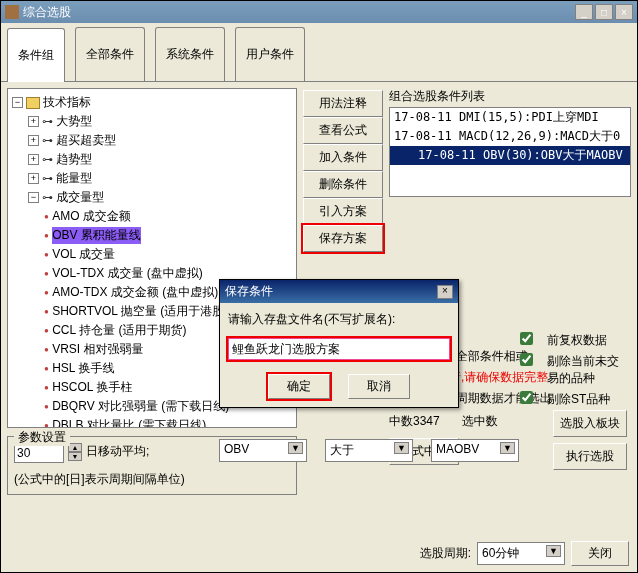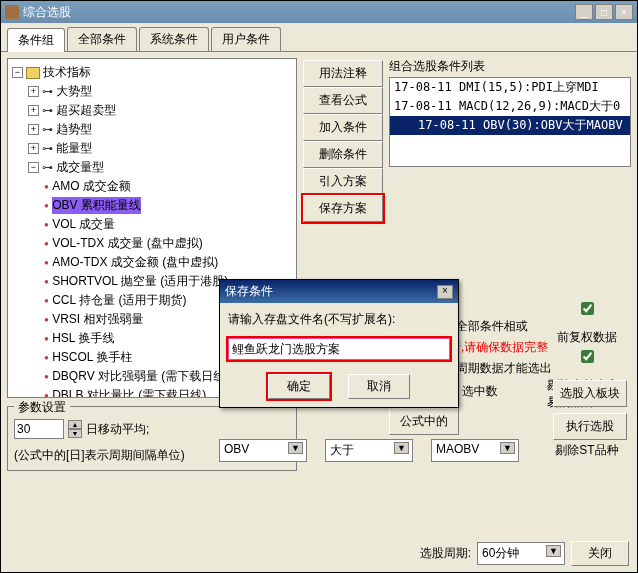--- a/index.html
+++ b/index.html
@@ -3,56 +3,56 @@
 <meta charset="utf-8">
 <style>
 * { box-sizing: border-box; margin: 0; padding: 0; font-family: "SimSun", "Microsoft YaHei", sans-serif; font-size: 12px; }
 body { background: #ece9d8; width: 638px; height: 573px; overflow: hidden; position: relative; border: 1px solid #000; }
 .titlebar { background: linear-gradient(#7b9ebd, #6b8eb0); height: 22px; display: flex; align-items: center; padding: 0 4px; color: #fff; }
 .titlebar-icon { width: 14px; height: 14px; background: #a07040; margin-right: 4px; }
 .titlebar-title { flex: 1; }
 .win-btns { display: flex; gap: 2px; }
 .win-btn { width: 18px; height: 16px; background: #d4d0c8; border: 1px solid #808080; display: flex; align-items: center; justify-content: center; font-size: 10px; cursor: default; }
 .tabs { display: flex; padding: 4px 6px 0 6px; border-bottom: 1px solid #808080; }
-.tab { padding: 3px 10px; background: #ece9d8; border: 1px solid #808080; border-bottom: none; margin-right: 2px; border-radius: 3px 3px 0 0; cursor: default; }
+.tab { padding: 18px 10px; background: #ece9d8; border: 1px solid #808080; border-bottom: none; margin-right: 10px; border-radius: 3px 3px 0 0; cursor: default; }
 .tab.active { background: #fff; position: relative; top: 1px; }
 .main { display: flex; padding: 6px; gap: 6px; }
 .left-col { width: 290px; }
 .tree-panel { background: #fff; border: 1px solid #808080; height: 340px; overflow: auto; padding: 4px; }
 .tree-node { display: flex; align-items: center; padding: 1px 0; white-space: nowrap; }
 .tree-toggle { width: 11px; height: 11px; border: 1px solid #808080; display: inline-flex; align-items: center; justify-content: center; font-size: 9px; margin-right: 3px; line-height: 1; cursor: default; }
 .tree-icon { width: 14px; height: 12px; margin-right: 3px; display: inline-block; }
 .folder-icon { background: #f0d060; border: 1px solid #a08030; }
 .link-icon { font-size: 11px; color: #333; }
 .bullet-icon { color: #c04040; font-size: 8px; }
 .indent-1 { padding-left: 16px; }
 .indent-2 { padding-left: 32px; }
 .tree-label.selected { background: #8b5cf6; }
 .param-group { margin-top: 8px; border: 1px solid #808080; padding: 6px; position: relative; }
 .param-title { position: absolute; top: -8px; left: 6px; background: #ece9d8; padding: 0 4px; }
-.param-row { display: flex; align-items: center; gap: 4px; margin-top: 6px; }
+.param-row { display: flex; align-items: flex-start; gap: 4px; }
 .param-input { width: 50px; border: 1px solid #808080; padding: 2px; background: #fff; }
 .spinner { width: 14px; display: flex; flex-direction: column; }
 .spin-btn { height: 9px; border: 1px solid #808080; background: #d4d0c8; font-size: 7px; line-height: 1; text-align: center; cursor: default; }
 .param-note { margin-top: 8px; }
 .mid-col { width: 80px; display: flex; flex-direction: column; padding-top: 2px; }
 .btn { background: #ece9d8; border: 1px solid #808080; border-top-color: #fff; border-left-color: #fff; padding: 4px 6px; text-align: center; cursor: default; }
 .btn.hl { outline: 2px solid #e00; }
 .right-col { flex: 1; position: relative; }
 .list-label { margin-bottom: 2px; }
 .list-panel { background: #fff; border: 1px solid #808080; height: 90px; overflow: auto; }
 .list-row { padding: 1px 4px; white-space: nowrap; font-family: "SimSun", monospace; }
 .list-row.sel { background: #0a246a; color: #ffffff; padding-left: 28px; }
 .radio-row { margin-top: 10px; display: flex; gap: 10px; align-items: center; }
 .warn { color: #e00; margin-top: 4px; }
 .note2 { margin-top: 4px; }
 .stats-row { margin-top: 6px; display: flex; gap: 22px; }
 .range-btn { margin-top: 8px; }
 .checks { position: absolute; right: 4px; top: 244px; display: flex; flex-direction: column; gap: 4px; }
-.check-row { display: flex; align-items: center; gap: 14px; flex-direction: column; }
+.check-row { display: flex; align-items: flex-start; gap: 14px; }
 .check-row input { accent-color: #3a7a3a; }
 .bottom-btns { position: absolute; right: 4px; top: 322px; display: flex; flex-direction: column; gap: 6px; }
 .cycle-row { position: absolute; bottom: 6px; right: 8px; display: flex; align-items: center; gap: 6px; }
 .select { background: #fff; border: 1px solid #808080; padding: 2px 20px 2px 4px; position: relative; min-width: 88px; }
 .select::after { content: "▼"; position: absolute; right: 3px; top: 2px; font-size: 9px; background: #d4d0c8; border: 1px solid #808080; padding: 0 2px; }
 .mid-selects { position: absolute; left: 218px; top: 438px; display: flex; flex-direction: row; gap: 18px; }
 .dialog { position: absolute; left: 218px; top: 278px; width: 240px; background: #ece9d8; border: 1px solid #000; box-shadow: 2px 2px 4px rgba(0,0,0,0.4); z-index: 10; }
 .dlg-title { background: linear-gradient(#0a246a, #3a6ea5); color: #fff; padding: 3px 5px; display: flex; align-items: center; }
 .dlg-title span { flex: 1; }
 .dlg-close { width: 16px; height: 14px; background: #d4d0c8; border: 1px solid #808080; color: #000; text-align: center; font-size: 10px; line-height: 1; cursor: default; }

